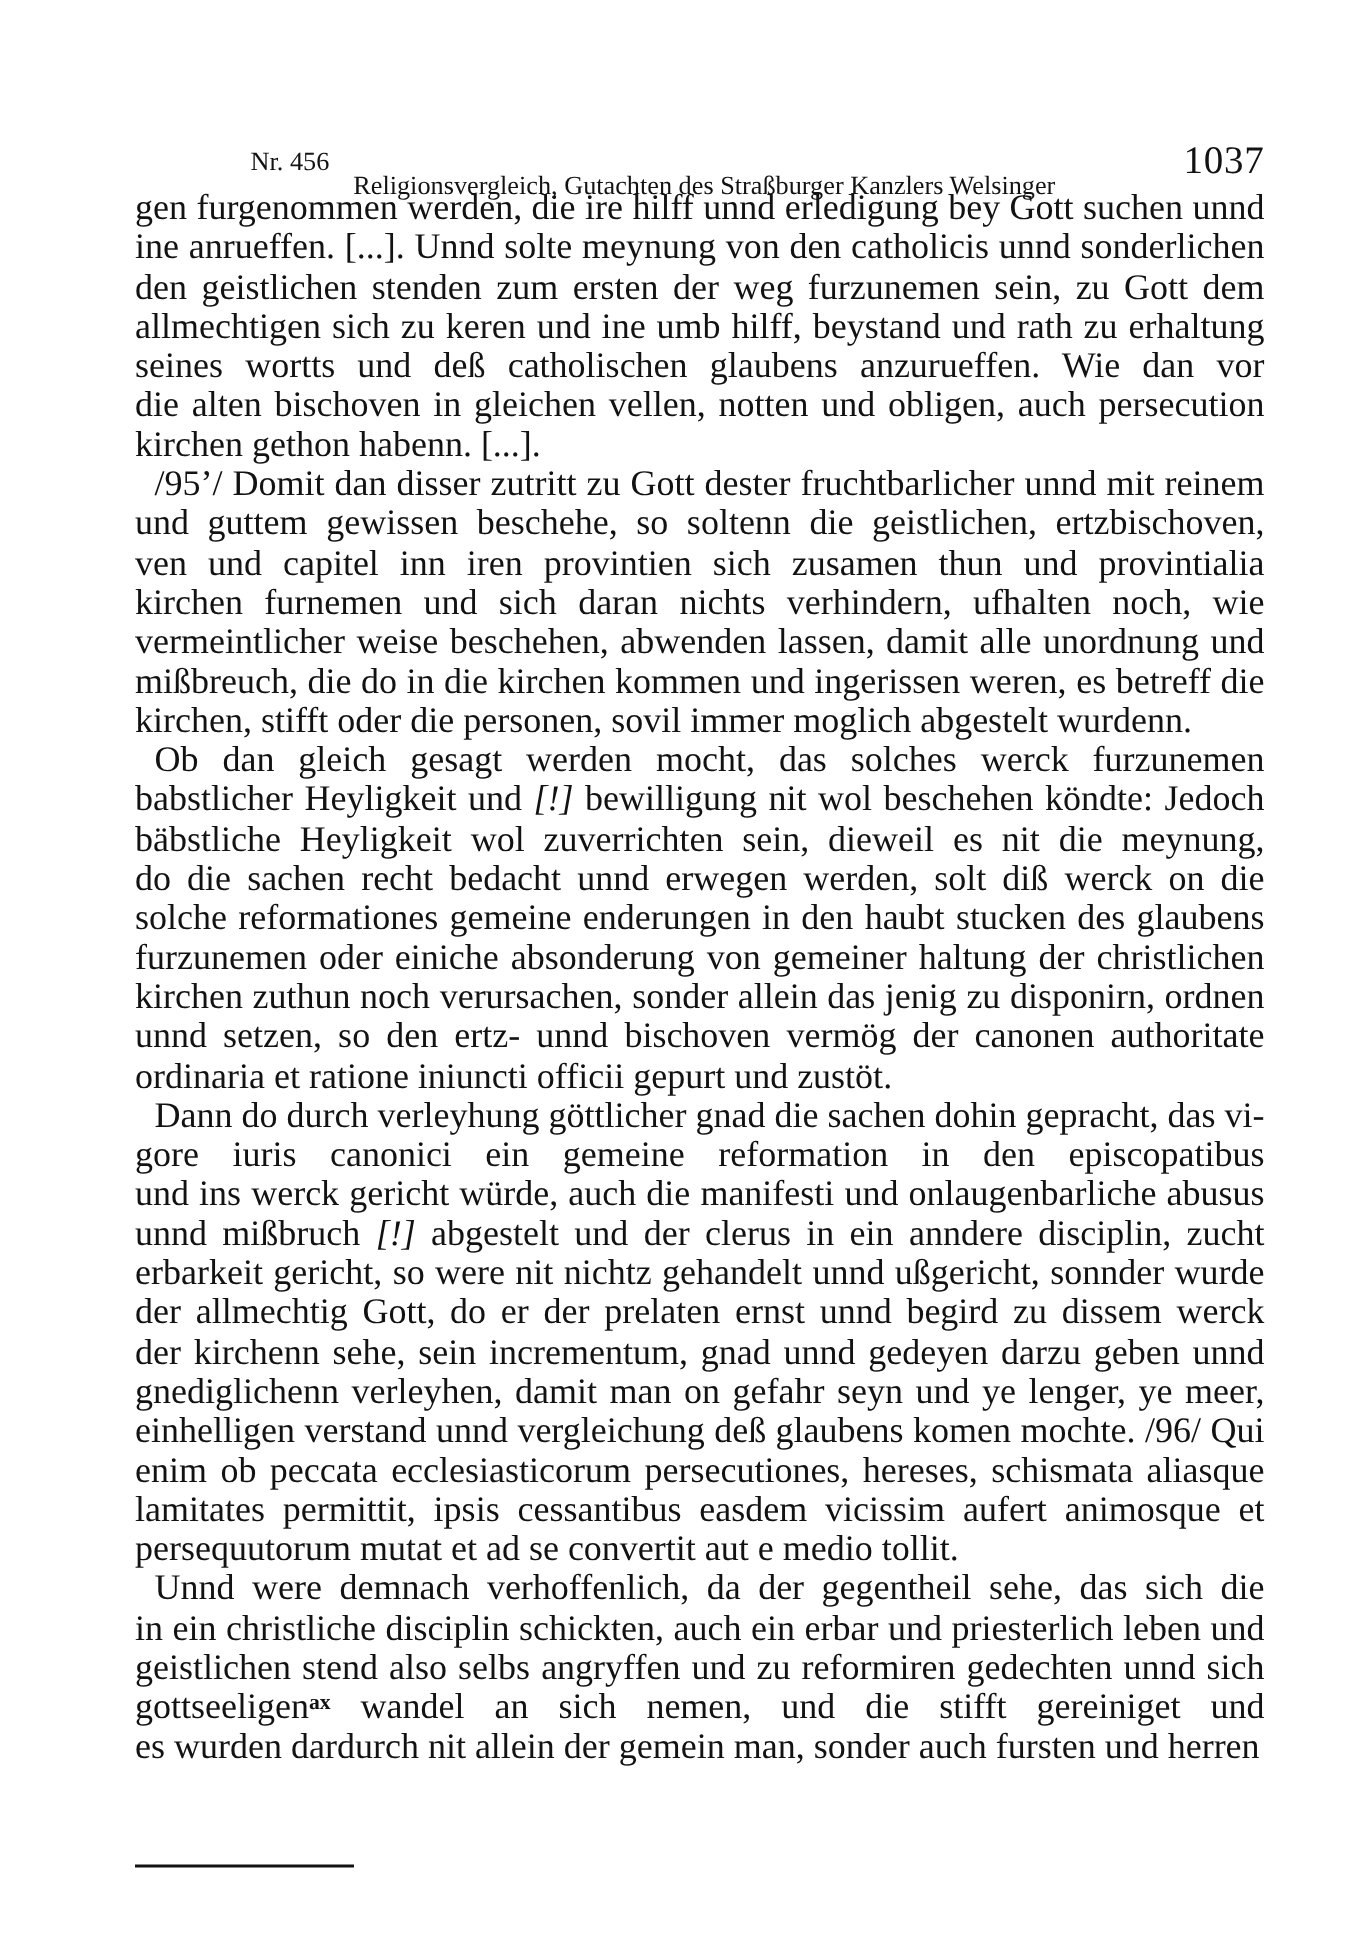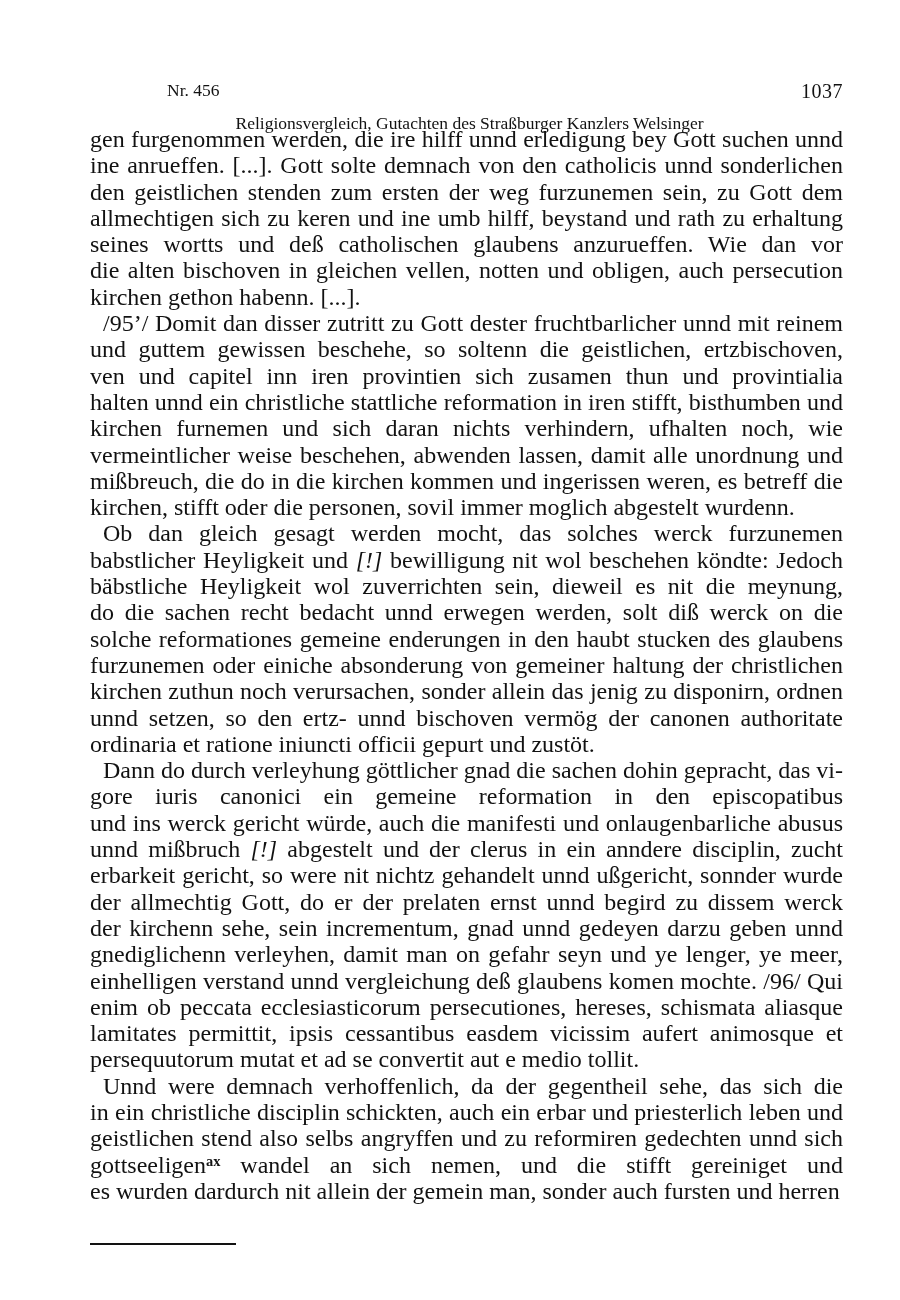--- a/index.html
+++ b/index.html
@@ -15,29 +15,29 @@
     color: #121212;
     font-family: "Liberation Serif", "DejaVu Serif", serif;
     overflow: hidden;
   }
   .running-header {
     position: absolute;
     left: 90px;
     top: 80px;
     width: 753px;
     display: flex;
-    align-items: flex-start;
+    align-items: center;
     font-size: 17.5px;
     white-space: nowrap;
   }
   .hdr-nr { margin-left: 77px; }
   .hdr-title { margin-left: 16px; margin-top: 33px; }
   .pageno {
     margin-left: auto;
-    font-size: 20px;
+    font-size: 26px;
     letter-spacing: 0.5px;
   }
   .body-text {
     position: absolute;
     left: 90px;
     top: 126px;
     width: 753px;
     font-size: 24px;
     line-height: 26.3px;
   }
@@ -80,30 +80,29 @@
 <div class="page">
 
   <div class="running-header">
     <span class="hdr-nr">Nr. 456</span>
     <span class="hdr-title">Religionsvergleich, Gutachten des Straßburger Kanzlers Welsinger</span>
     <span class="pageno">1037</span>
   </div>
 
   <div class="body-text" id="body-text">
       <div class="line"><span>gen furgenommen werden, die ire hilff unnd erledigung bey Gott suchen unnd</span></div>
-      <div class="line"><span>ine anrueffen. [...]. Gott solte demnach von den catholicis unnd sonderlichen</span></div>
+      <div class="line"><span>ine anrueffen. [...]. Unnd solte meynung von den catholicis unnd sonderlichen</span></div>
       <div class="line"><span>den geistlichen stenden zum ersten der weg furzunemen sein, zu Gott dem</span></div>
       <div class="line"><span>allmechtigen sich zu keren und ine umb hilff, beystand und rath zu erhaltung</span></div>
       <div class="line"><span>seines wortts und deß catholischen glaubens anzurueffen. Wie dan vor zeittenn</span></div>
       <div class="line"><span>die alten bischoven in gleichen vellen, notten und obligen, auch persecution der</span></div>
       <div class="line last"><span>kirchen gethon habenn. [...].</span></div>
       <div class="line indent"><span>/95’/ Domit dan disser zutritt zu Gott dester fruchtbarlicher unnd mit reinem</span></div>
       <div class="line"><span>und guttem gewissen beschehe, so soltenn die geistlichen, ertzbischoven, bischo-</span></div>
       <div class="line"><span>ven und capitel inn iren provintien sich zusamen thun und provintialia concilia</span></div>
-      <div class="line"><span>halten unnd ein christliche stattliche reformation in iren stifft, bisthumben und</span></div>
       <div class="line"><span>kirchen furnemen und sich daran nichts verhindern, ufhalten noch, wie bißheer</span></div>
       <div class="line"><span>vermeintlicher weise beschehen, abwenden lassen, damit alle unordnung und</span></div>
       <div class="line"><span>mißbreuch, die do in die kirchen kommen und ingerissen weren, es betreff die</span></div>
       <div class="line last"><span>kirchen, stifft oder die personen, sovil immer moglich abgestelt wurdenn.</span></div>
       <div class="line indent"><span>Ob dan gleich gesagt werden mocht, das solches werck furzunemen usserthalb</span></div>
       <div class="line"><span>babstlicher Heyligkeit und </span><span class="it">[!]</span><span> bewilligung nit wol beschehen köndte: Jedoch</span></div>
       <div class="line"><span>bäbstliche Heyligkeit wol zuverrichten sein, dieweil es nit die meynung, durch</span></div>
       <div class="line"><span>do die sachen recht bedacht unnd erwegen werden, solt diß werck on die</span></div>
       <div class="line"><span>solche reformationes gemeine enderungen in den haubt stucken des glaubens</span></div>
       <div class="line"><span>furzunemen oder einiche absonderung von gemeiner haltung der christlichen</span></div>

